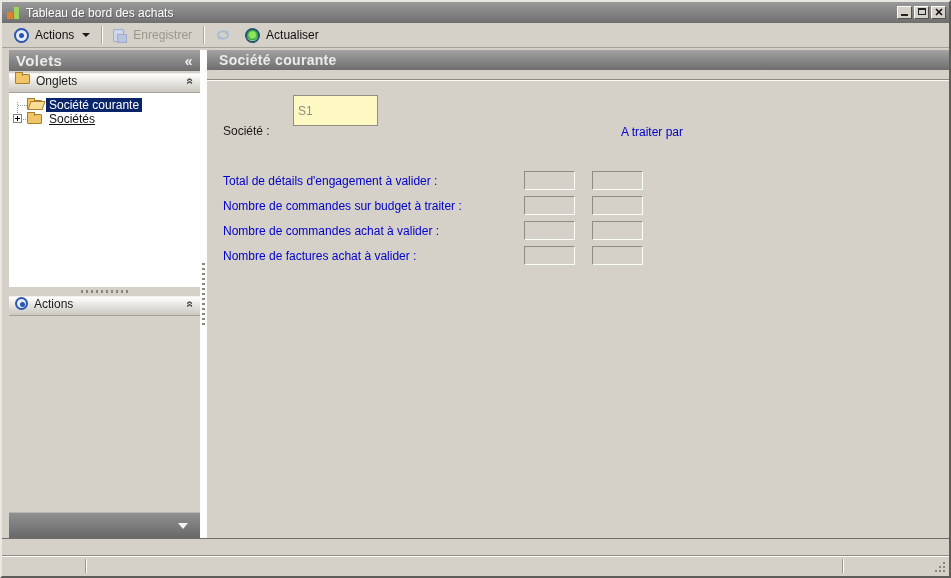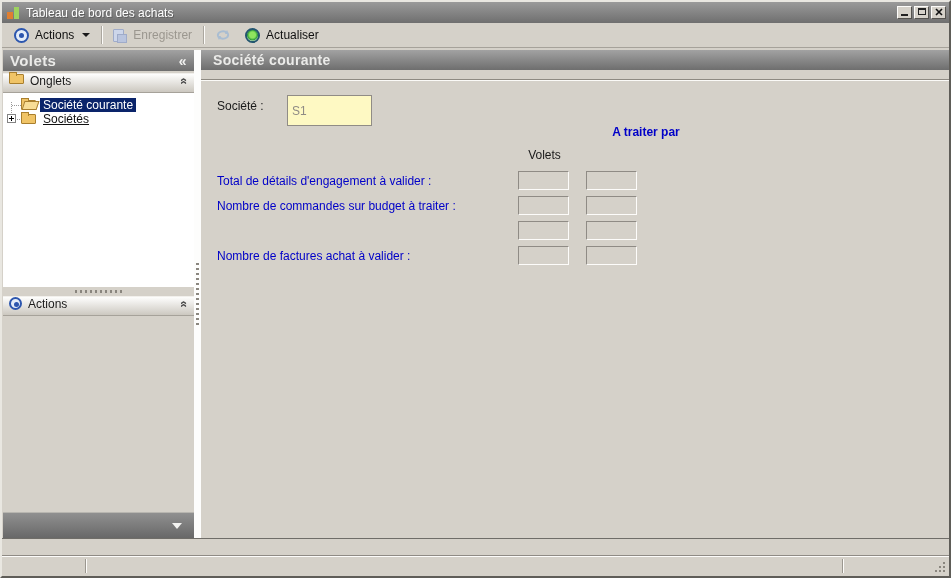--- a/index.html
+++ b/index.html
@@ -45,21 +45,21 @@
   .caret-down{ width:0; height:0; border-left:4px solid transparent; border-right:4px solid transparent; border-top:4px solid #1a1a1a; margin-left:2px; }
   .tb-sep{ width:1px; height:18px; background:#aba79f; box-shadow:1px 0 0 #fdfcfa; margin:0 4px; }
   .disabled-label{ color:#9b978f; }
   .doc-icon{ width:11px; height:13px; background:#cdd6ea; border:1px solid #9fabc9; border-radius:1px; position:relative; margin-right:3px; }
   .doc-icon::after{ content:""; position:absolute; right:-4px; bottom:-2px; width:8px; height:7px; background:#b9c4de; border:1px solid #9fabc9; }
   .refresh-icon svg{ display:block; }
   .actualiser-icon{ width:15px; height:15px; border-radius:50%; border:2px solid #24566f;
     background:radial-gradient(circle at 50% 45%, #8fe45e 0 3px, #2f9e3a 5px, #d5f0c8 6px); }
 
   
-  .content{ position:absolute; left:1px; right:0; top:46px; height:490px; }
+  .content{ position:absolute; left:7px; right:0; top:46px; height:490px; }
 
   .sidebar{ position:absolute; left:0; top:2px; width:191px; bottom:0; display:flex; flex-direction:column; }
   .panel-header{
     height:21px; background:linear-gradient(#a2a2a2,#6e6e6e);
     display:flex; align-items:center; padding:0 7px; margin-bottom:2px;
     color:#eceseb; color:#ebebe9; font-weight:bold; font-size:15px; letter-spacing:.4px;
   }
   .chev-left{ margin-left:auto; color:#f2f2f0; font-size:14px; font-weight:bold; cursor:default; }
   .section-bar{
     height:20px; background:linear-gradient(#fefefd,#ccc8c0);
@@ -101,21 +101,21 @@
   .dots-v{ width:3px; height:62px; background-image:repeating-linear-gradient(to bottom,#8a867e 0 2px,transparent 2px 5px); }
 
   .main{ position:absolute; left:198px; right:0; top:2px; bottom:0; }
   .main-header{
     height:20px; background:linear-gradient(#a2a2a2,#6e6e6e);
     display:flex; align-items:center; padding:0 12px;
     color:#ebebe9; font-weight:bold; font-size:14px; letter-spacing:.3px;
   }
   .groove{ position:absolute; left:0; right:0; top:29px; border-top:1px solid #8e8a82; border-bottom:1px solid #fbfaf7; }
 
-  .form-label{ position:absolute; font-size:12px; color:#1a1a1a; }
+  .form-label{ position:absolute; font-size:12px; color:#1a1a1a;margin-top:25px; }
   .blue-label{ position:absolute; font-size:12px; color:#0000c8; }
   .field{
     position:absolute; background:#fef9c3; border:1px solid #908c86;
     color:#8f8b85; font-size:12px; padding:1px 4px; height:31px;
     font-family:"Liberation Sans", sans-serif; outline:none;
   }
   .numbox{
     position:absolute; width:51px; height:19px; background:#d5d1c9;
     border:1px solid; border-color:#8f8b85 #fdfcfa #fdfcfa #8f8b85;
     font-size:12px; color:#333; padding:1px 3px; outline:none;
@@ -234,31 +234,32 @@
 
   <div class="main">
     <div class="main-header">
       <span>Société courante</span>
     </div>
     <div class="groove"></div>
 
     <span class="form-label" style="left:16px; top:49px;">Société :</span>
     <input class="field" style="left: 86px; top: 45px; width: 85px;" readonly="" value="S1">
 
-    <span class="blue-label" style="left:384px; top:75px; width:122px; text-align:center;font-weight:bold;">A traiter par</span>
+    <span class="blue-label" style="left:384px; top:75px; width:122px; text-align:center;">A traiter par</span>
     <span class="form-label" style="left:317px; top:98px; width:53px; text-align:center;">Volets</span>
 
     <span class="blue-label" style="left:16px; top:124px;">Total de détails d'engagement à valider :</span>
     <input class="numbox col-total" style="top: 121px;" readonly="" value="">
     <input class="numbox col-traiter" style="top: 121px;" readonly="" value="">
 
     <span class="blue-label" style="left:16px; top:149px;">Nombre de commandes sur budget à traiter :</span>
     <input class="numbox col-total" style="top: 146px;" readonly="" value="">
     <input class="numbox col-traiter" style="top: 146px;" readonly="" value="">
 
+    <span class="blue-label" style="left:16px; top:174px;">Nombre de commandes achat à valider :</span>
     <input class="numbox col-total" style="top: 171px;" readonly="" value="">
     <input class="numbox col-traiter" style="top: 171px;" readonly="" value="">
 
     <span class="blue-label" style="left:16px; top:199px;">Nombre de factures achat à valider :</span>
     <input class="numbox col-total" style="top: 196px;" readonly="" value="">
     <input class="numbox col-traiter" style="top: 196px;" readonly="" value="">
   </div>
 </div>
 
 <div class="bottom-line"></div>

